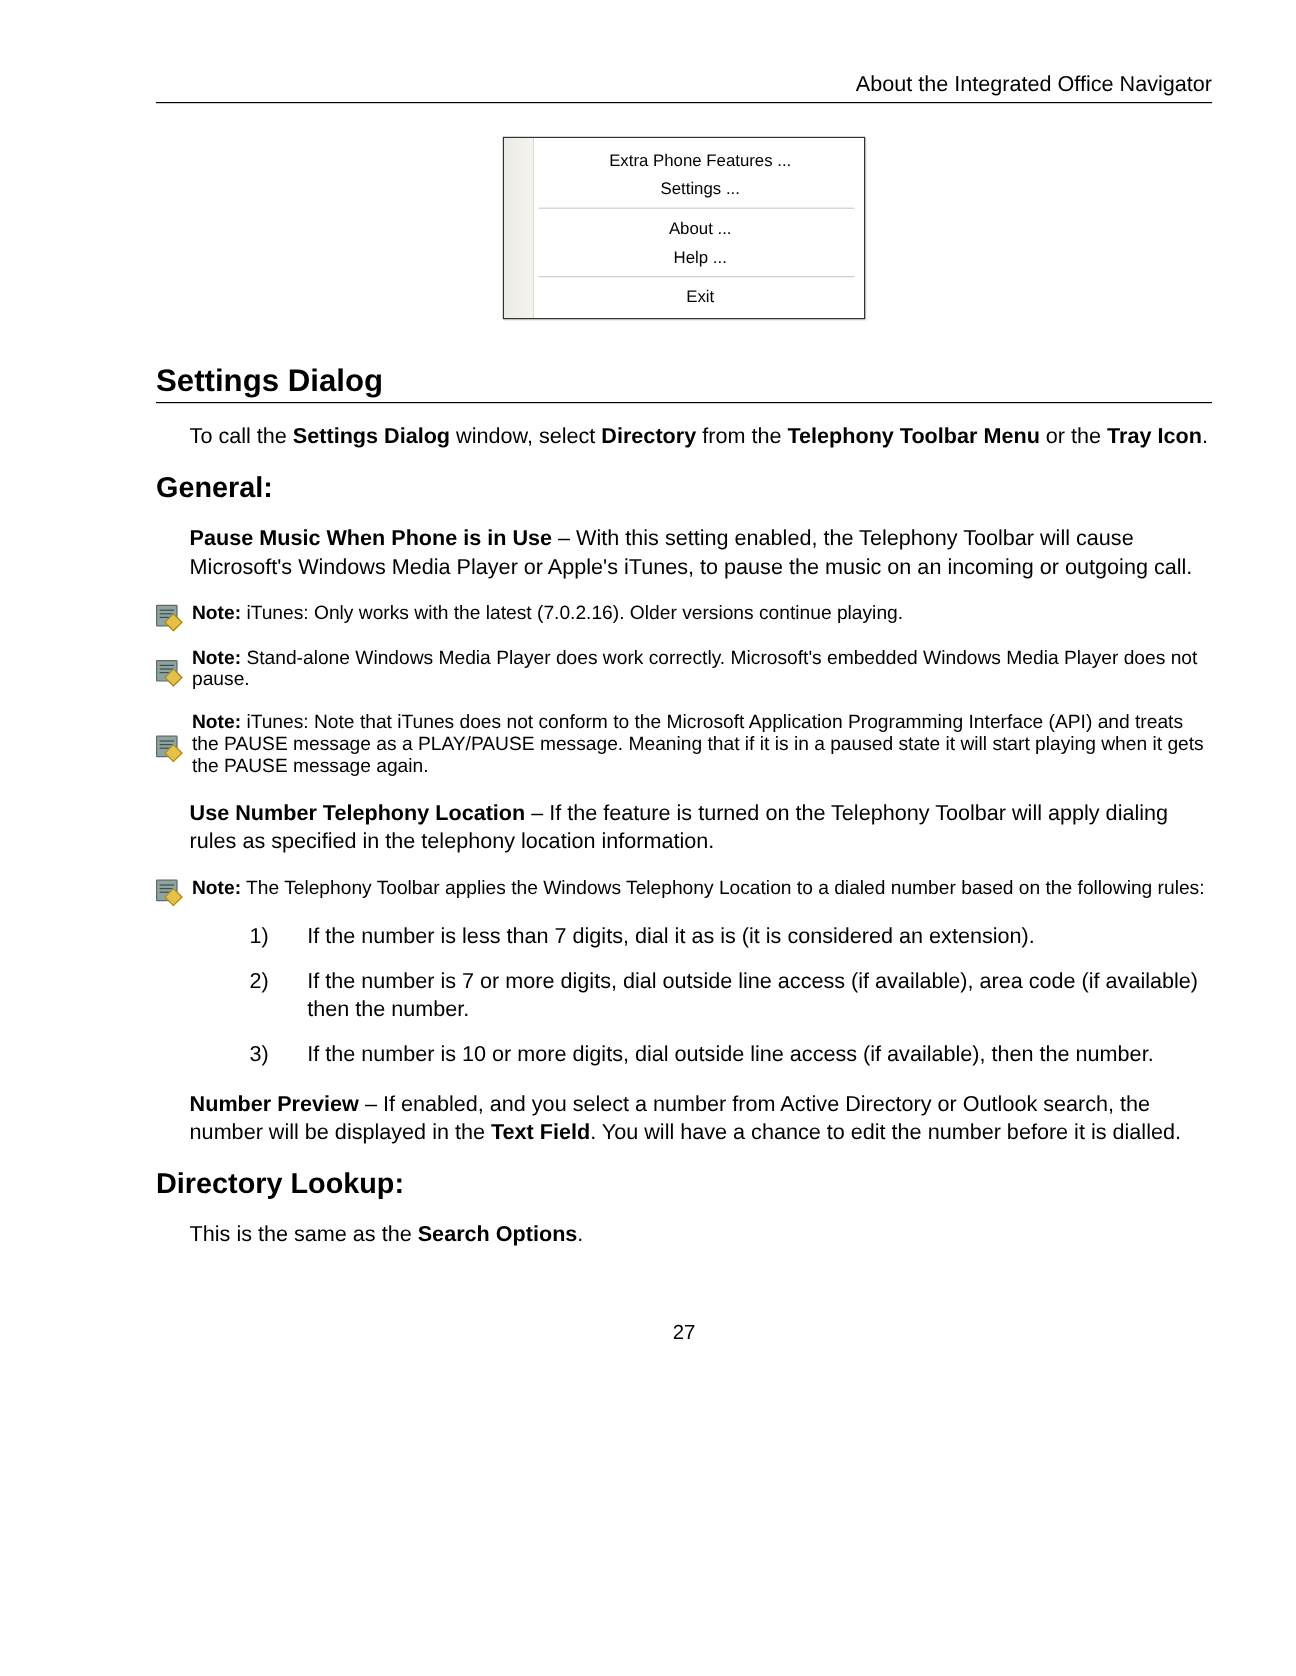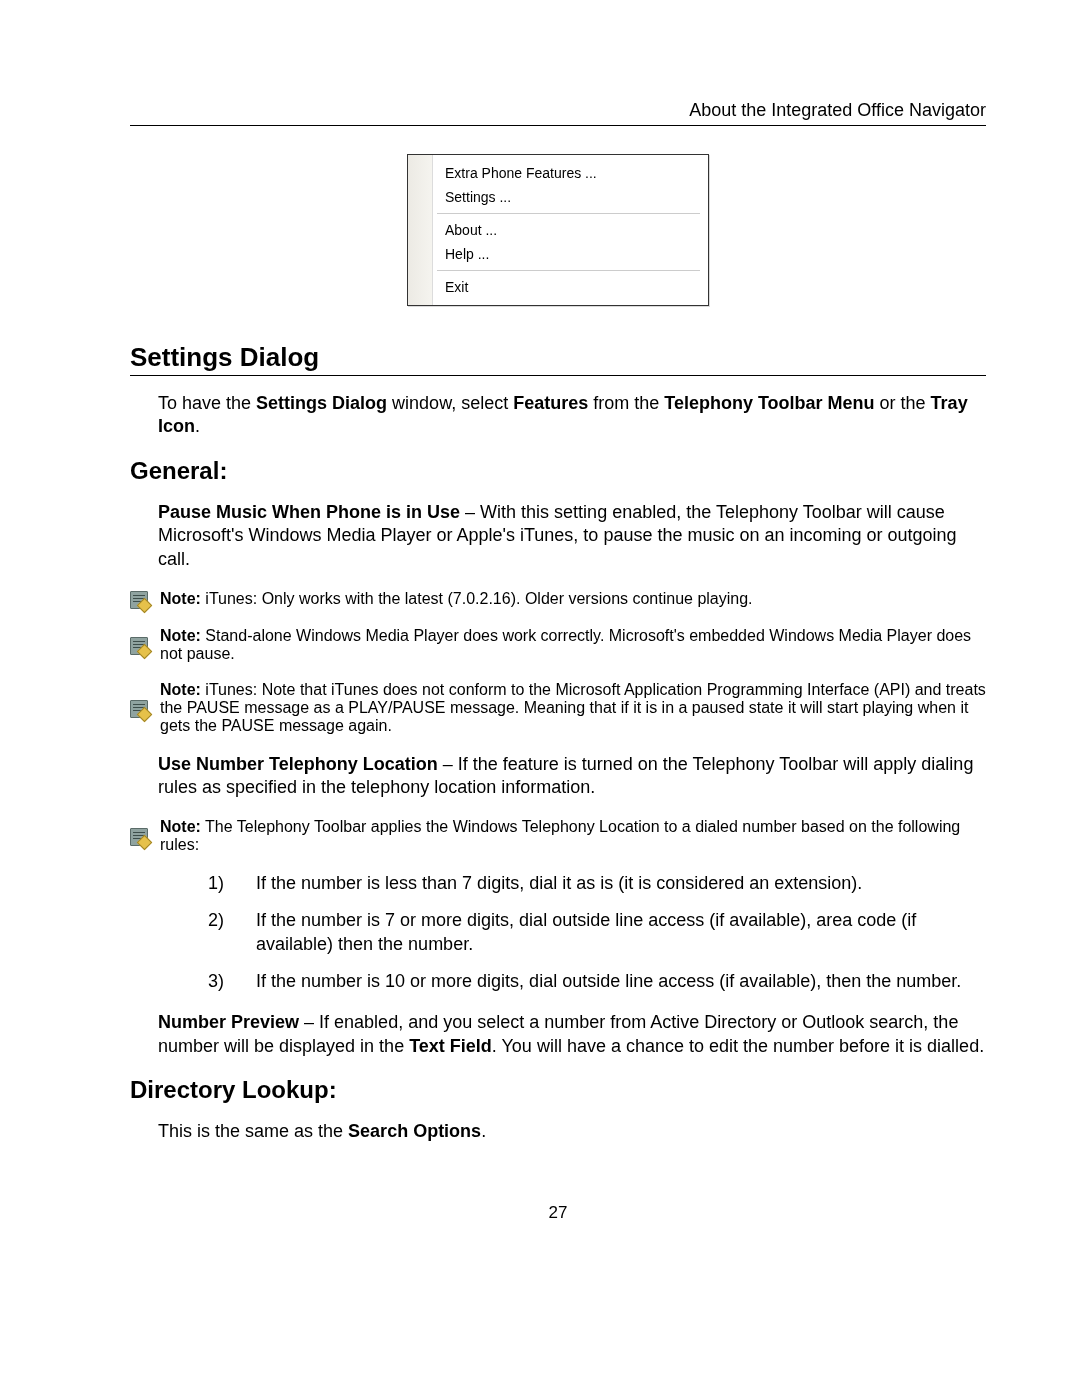--- a/index.html
+++ b/index.html
@@ -4,22 +4,21 @@
 <style>
   body {
     margin: 0;
     padding: 0;
     background: #fff;
     font-family: Arial, Helvetica, sans-serif;
     color: #000;
     width: 1080px;
   }
   .page {
-    padding: 60px 94px 40px 130px;
-    margin-top: 40px;
+    padding: 60px 70px 40px 130px;
   }
   .running-head {
     text-align: right;
     font-size: 18px;
     margin-bottom: 4px;
   }
   .rule {
     border: none;
     border-top: 1px solid #000;
     margin: 0 0 28px 0;
@@ -41,20 +40,21 @@
   .menu-gutter {
     width: 24px;
     background: linear-gradient(to right, #eceae4 0%, #f5f4ef 100%);
     border-right: 1px solid #dcdcdc;
   }
   .menu-content {
     flex: 1;
     padding: 6px 0;
     font-family: Tahoma, Arial, sans-serif;
     font-size: 14px;
+    text-align: center;
   }
   .menu-item {
     padding: 4px 10px 4px 12px;
   }
   .menu-sep {
     border-top: 1px solid #ccc;
     margin: 4px 8px 4px 4px;
   }
   .section-title {
     font-size: 26px;
@@ -161,21 +161,21 @@
       <div class="menu-sep"></div>
       <div class="menu-item">Exit</div>
     </div>
   </div>
 
   <div class="section-title">Settings Dialog</div>
   <hr class="section-rule">
 
   <div class="body-block">
     <p class="para">
-      <span>To have the </span><b>Settings Dialog</b><span> window, select </span><b>Features</b><span> from the </span><b>Telephony Toolbar Menu</b><span> or the </span><b>Tray Icon</b><span>.</span>
+      <span>To call the </span><b>Settings Dialog</b><span> window, select </span><b>Directory</b><span> from the </span><b>Telephony Toolbar Menu</b><span> or the </span><b>Tray Icon</b><span>.</span>
     </p>
   </div>
 
   <div class="subhead">General:</div>
 
   <div class="body-block">
     <p class="para">
       <b>Pause Music When Phone is in Use</b><span> – With this setting enabled, the Telephony Toolbar will cause Microsoft's Windows Media Player or Apple's iTunes, to pause the music on an incoming or outgoing call.</span>
     </p>
   </div>

